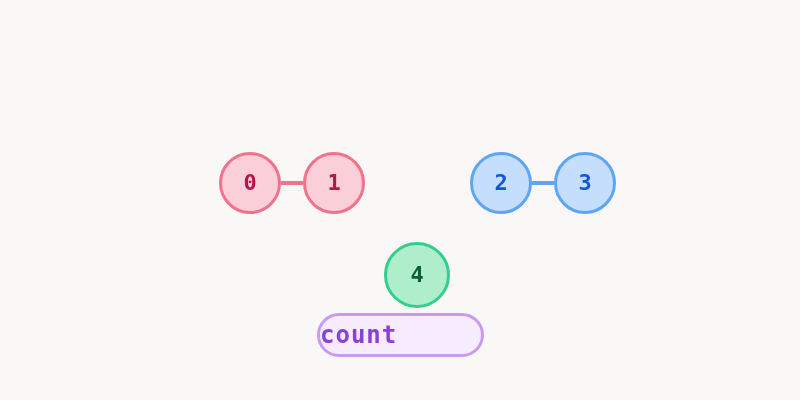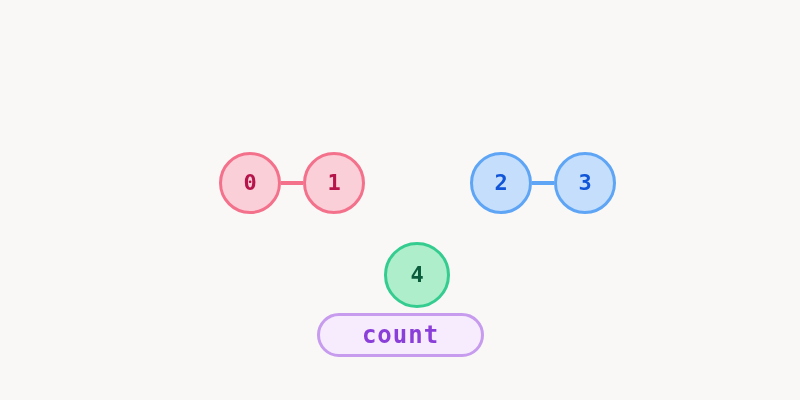--- a/index.html
+++ b/index.html
@@ -54,21 +54,20 @@
     color: #0a5c3d;
   }
   .label-pill {
     position: absolute;
     box-sizing: border-box;
     background: #f6ecfd;
     border: 3px solid #c79bee;
     border-radius: 999px;
     display: flex;
     align-items: center;
-    justify-content: center;
     font-family: "DejaVu Sans Mono", monospace;
     font-weight: bold;
     font-size: 24px;
     letter-spacing: 1px;
     color: #8b3fd9;
     z-index: 3;
   }
 </style>
 </head>
 <body style="background: rgb(249, 248, 246);">

